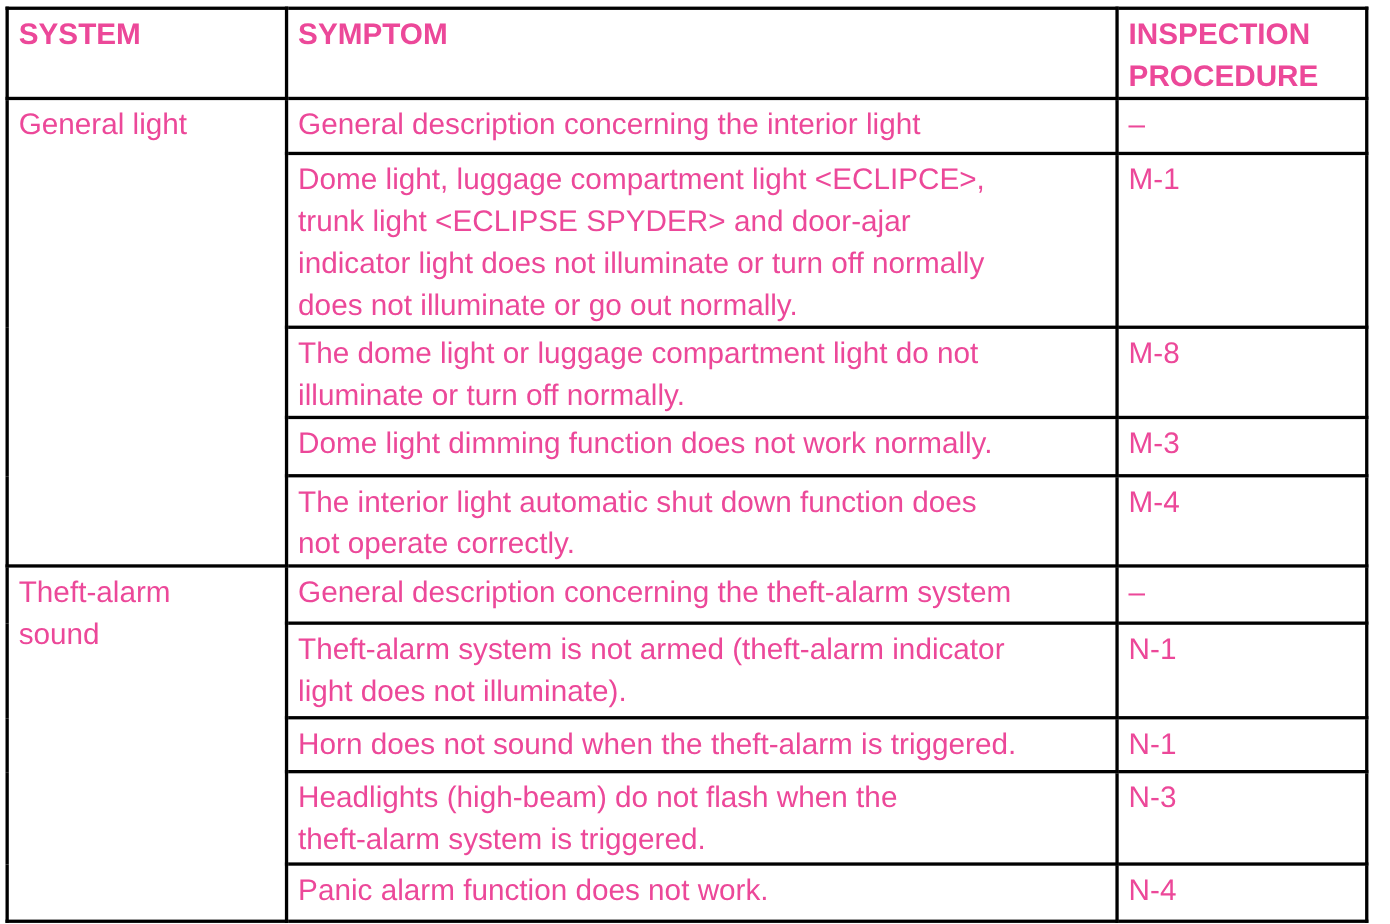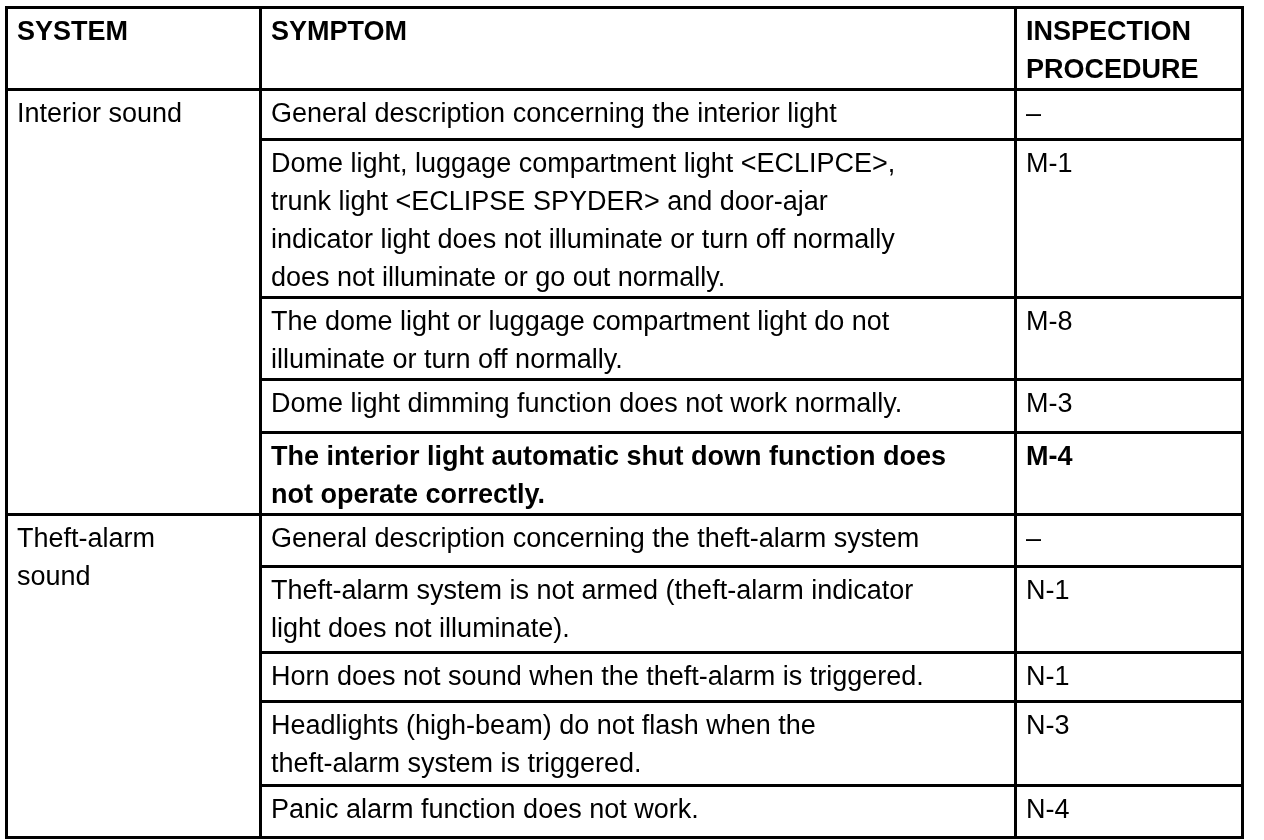--- a/index.html
+++ b/index.html
@@ -27,38 +27,38 @@
   }
   table.symptom-table th,
   table.symptom-table td {
     border: 3px solid #000000;
     vertical-align: top;
     font-size: 27px;
     line-height: 38px;
     padding: 3px 6px 0 9px;
     white-space: pre-line;
     overflow: hidden;
-    color: #000000;
+    color: #ec4899;
   }
   table.symptom-table th {
     font-weight: bold;
     text-align: left;
   }
   td.syscell, th.syscell {
     padding-left: 12px;
   }
   col.c1 { width: 254px; }
   col.c2 { width: 755px; }
   col.c3 { width: 227px; }
   tr.hh  { height: 82px; }
   tr.h50 { height: 50px; }
   tr.h155{ height: 155px; }
   tr.h81 { height: 81px; margin-left: 32px; }
   tr.h53 { height: 53px; }
-  tr.h83 { height: 61px; font-weight: bold; }
+  tr.h83 { height: 61px; }
   tr.h52 { height: 52px; }
   tr.h86 { height: 86px; }
   tr.h49 { height: 49px; }
   tr.h84 { height: 84px; }
   tr.h51 { height: 52px; }
 </style>
 </head>
 <body>
 
 <div class="page">
@@ -70,21 +70,21 @@
     </colgroup>
     <tbody>
       <tr class="hh">
         <th class="syscell">SYSTEM</th>
         <th>SYMPTOM</th>
         <th>INSPECTION
 PROCEDURE</th>
       </tr>
 
       <tr class="h50">
-        <td class="syscell" rowspan="5">Interior sound</td>
+        <td class="syscell" rowspan="5">General light</td>
         <td>General description concerning the interior light</td>
         <td>–</td>
       </tr>
       <tr class="h155">
         <td>Dome light, luggage compartment light &lt;ECLIPCE&gt;,
 trunk light &lt;ECLIPSE SPYDER&gt; and door-ajar
 indicator light does not illuminate or turn off normally
 does not illuminate or go out normally.</td>
         <td>M-1</td>
       </tr>

